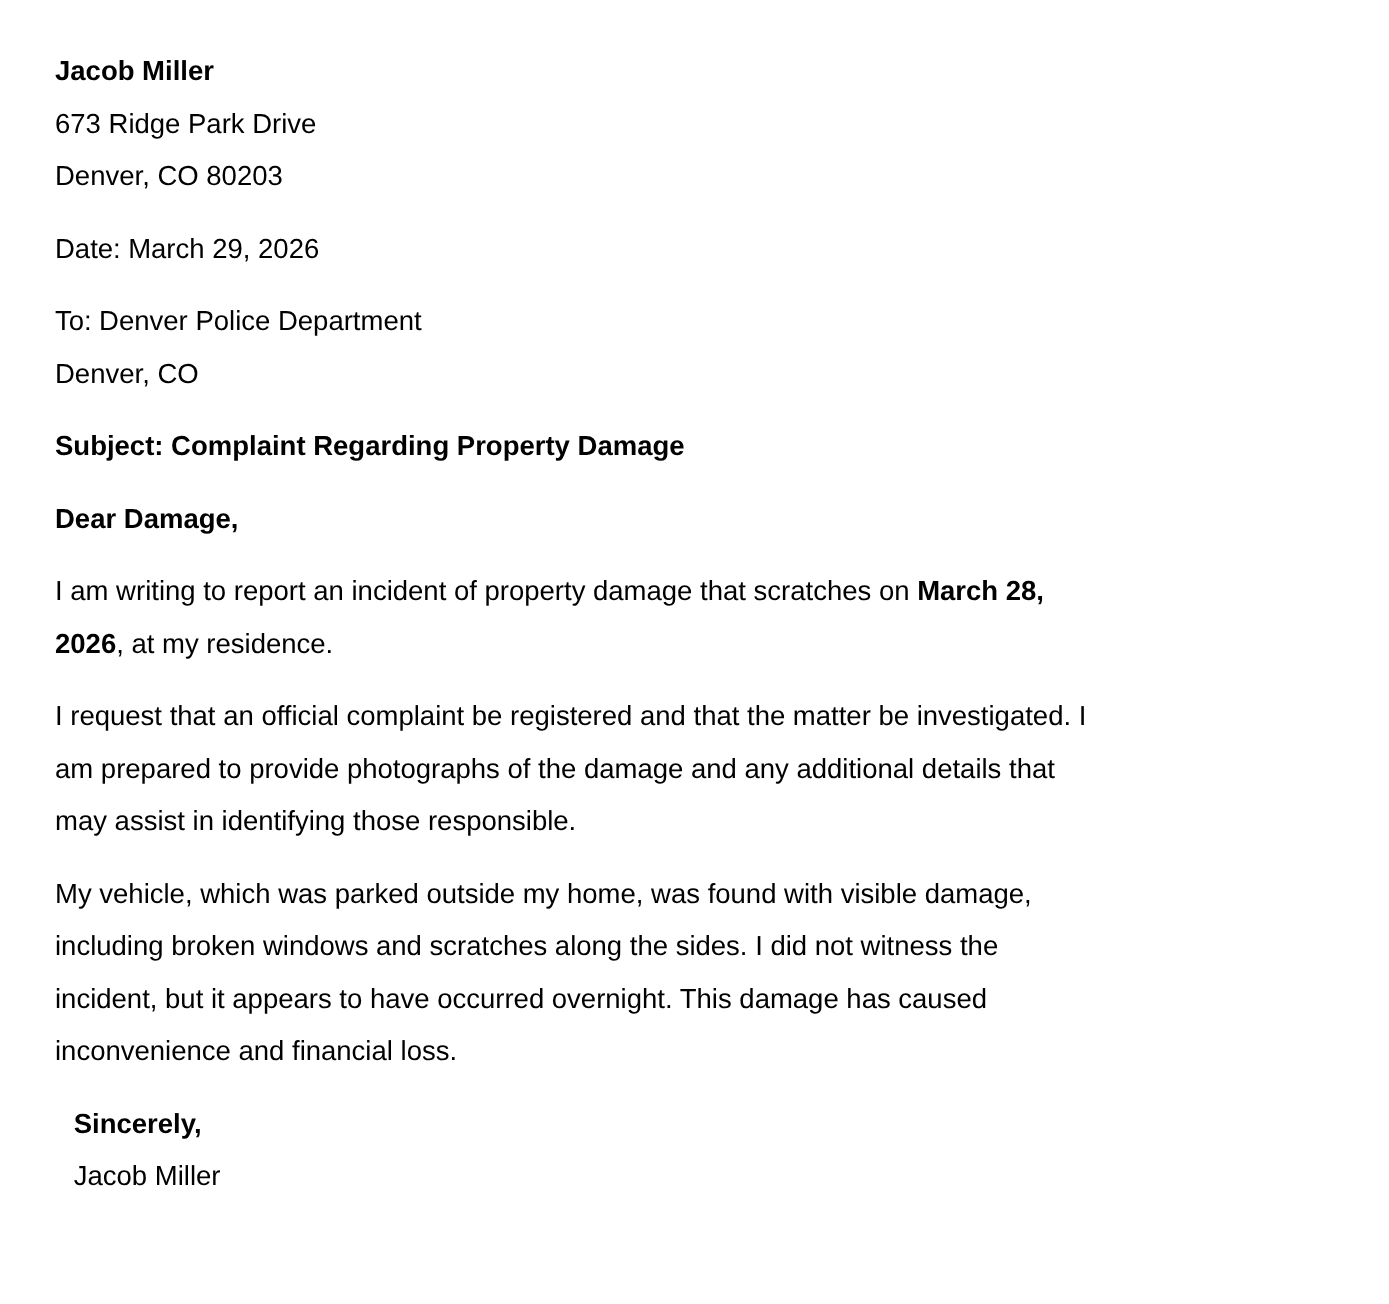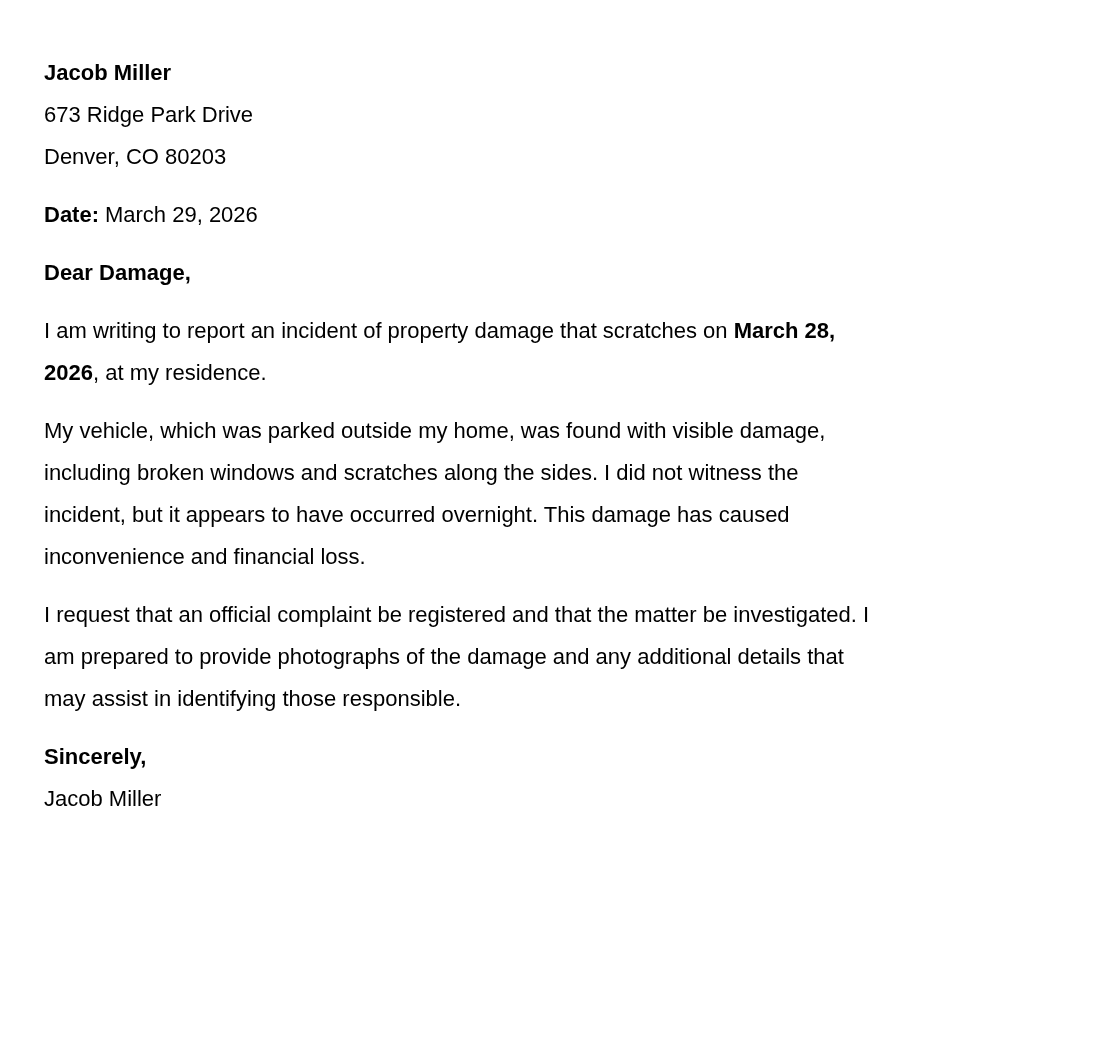--- a/index.html
+++ b/index.html
@@ -7,36 +7,37 @@
     padding: 0;
     background: #ffffff;
   }
   .page {
     position: relative;
     width: 925px;
     min-height: 1043px;
     box-sizing: border-box;
     background: #ffffff;
     color: #000000;
-    padding: 52px 46px 24px 44px;
+    padding: 36px 46px 24px 44px;
     font-family: "Liberation Sans", "DejaVu Sans", sans-serif;
     font-size: 22px;
     line-height: 42px;
   }
   .block {
     margin: 0 0 16px 0;
   }
   .block:last-child {
     margin-bottom: 0;
+    margin-left: 15px;
   }
   .bold {
     font-weight: bold;
   }
   .inline-label {
-    font-weight: bold;
+    font-weight: normal;
     margin-right: 0.27em;
   }
   .para {
     white-space: pre-line;
     max-width: 1025px;
   }
 </style>
 </head>
 <body>
 
@@ -45,35 +46,42 @@
   <div class="block">
     <div class="bold">Jacob Miller</div>
     <div>673 Ridge Park Drive</div>
     <div>Denver, CO 80203</div>
   </div>
 
   <div class="block">
     <span class="inline-label">Date:</span><span>March 29, 2026</span>
   </div>
 
+  <div class="block">
+    <div>
+      <span class="inline-label">To:</span><span>Denver Police Department</span>
+    </div>
+    <div>Denver, CO</div>
+  </div>
 
+  <div class="block bold">Subject: Complaint Regarding Property Damage</div>
 
   <div class="block bold">Dear Damage,</div>
 
   <div class="block para"><span>I am writing to report an incident of property damage that scratches on </span><span style="font-weight: bold;">March 28,
 2026</span><span>, at my residence.</span></div>
 
+  <div class="block para">I request that an official complaint be registered and that the matter be investigated. I
+am prepared to provide photographs of the damage and any additional details that
+may assist in identifying those responsible.</div>
+
   <div class="block para">My vehicle, which was parked outside my home, was found with visible damage,
 including broken windows and scratches along the sides. I did not witness the
 incident, but it appears to have occurred overnight. This damage has caused
 inconvenience and financial loss.</div>
-
-  <div class="block para">I request that an official complaint be registered and that the matter be investigated. I
-am prepared to provide photographs of the damage and any additional details that
-may assist in identifying those responsible.</div>
 
 
   <div class="block">
     <div class="bold">Sincerely,</div>
     <div>Jacob Miller</div>
   </div>
 
 </div>
 
 </body></html>

